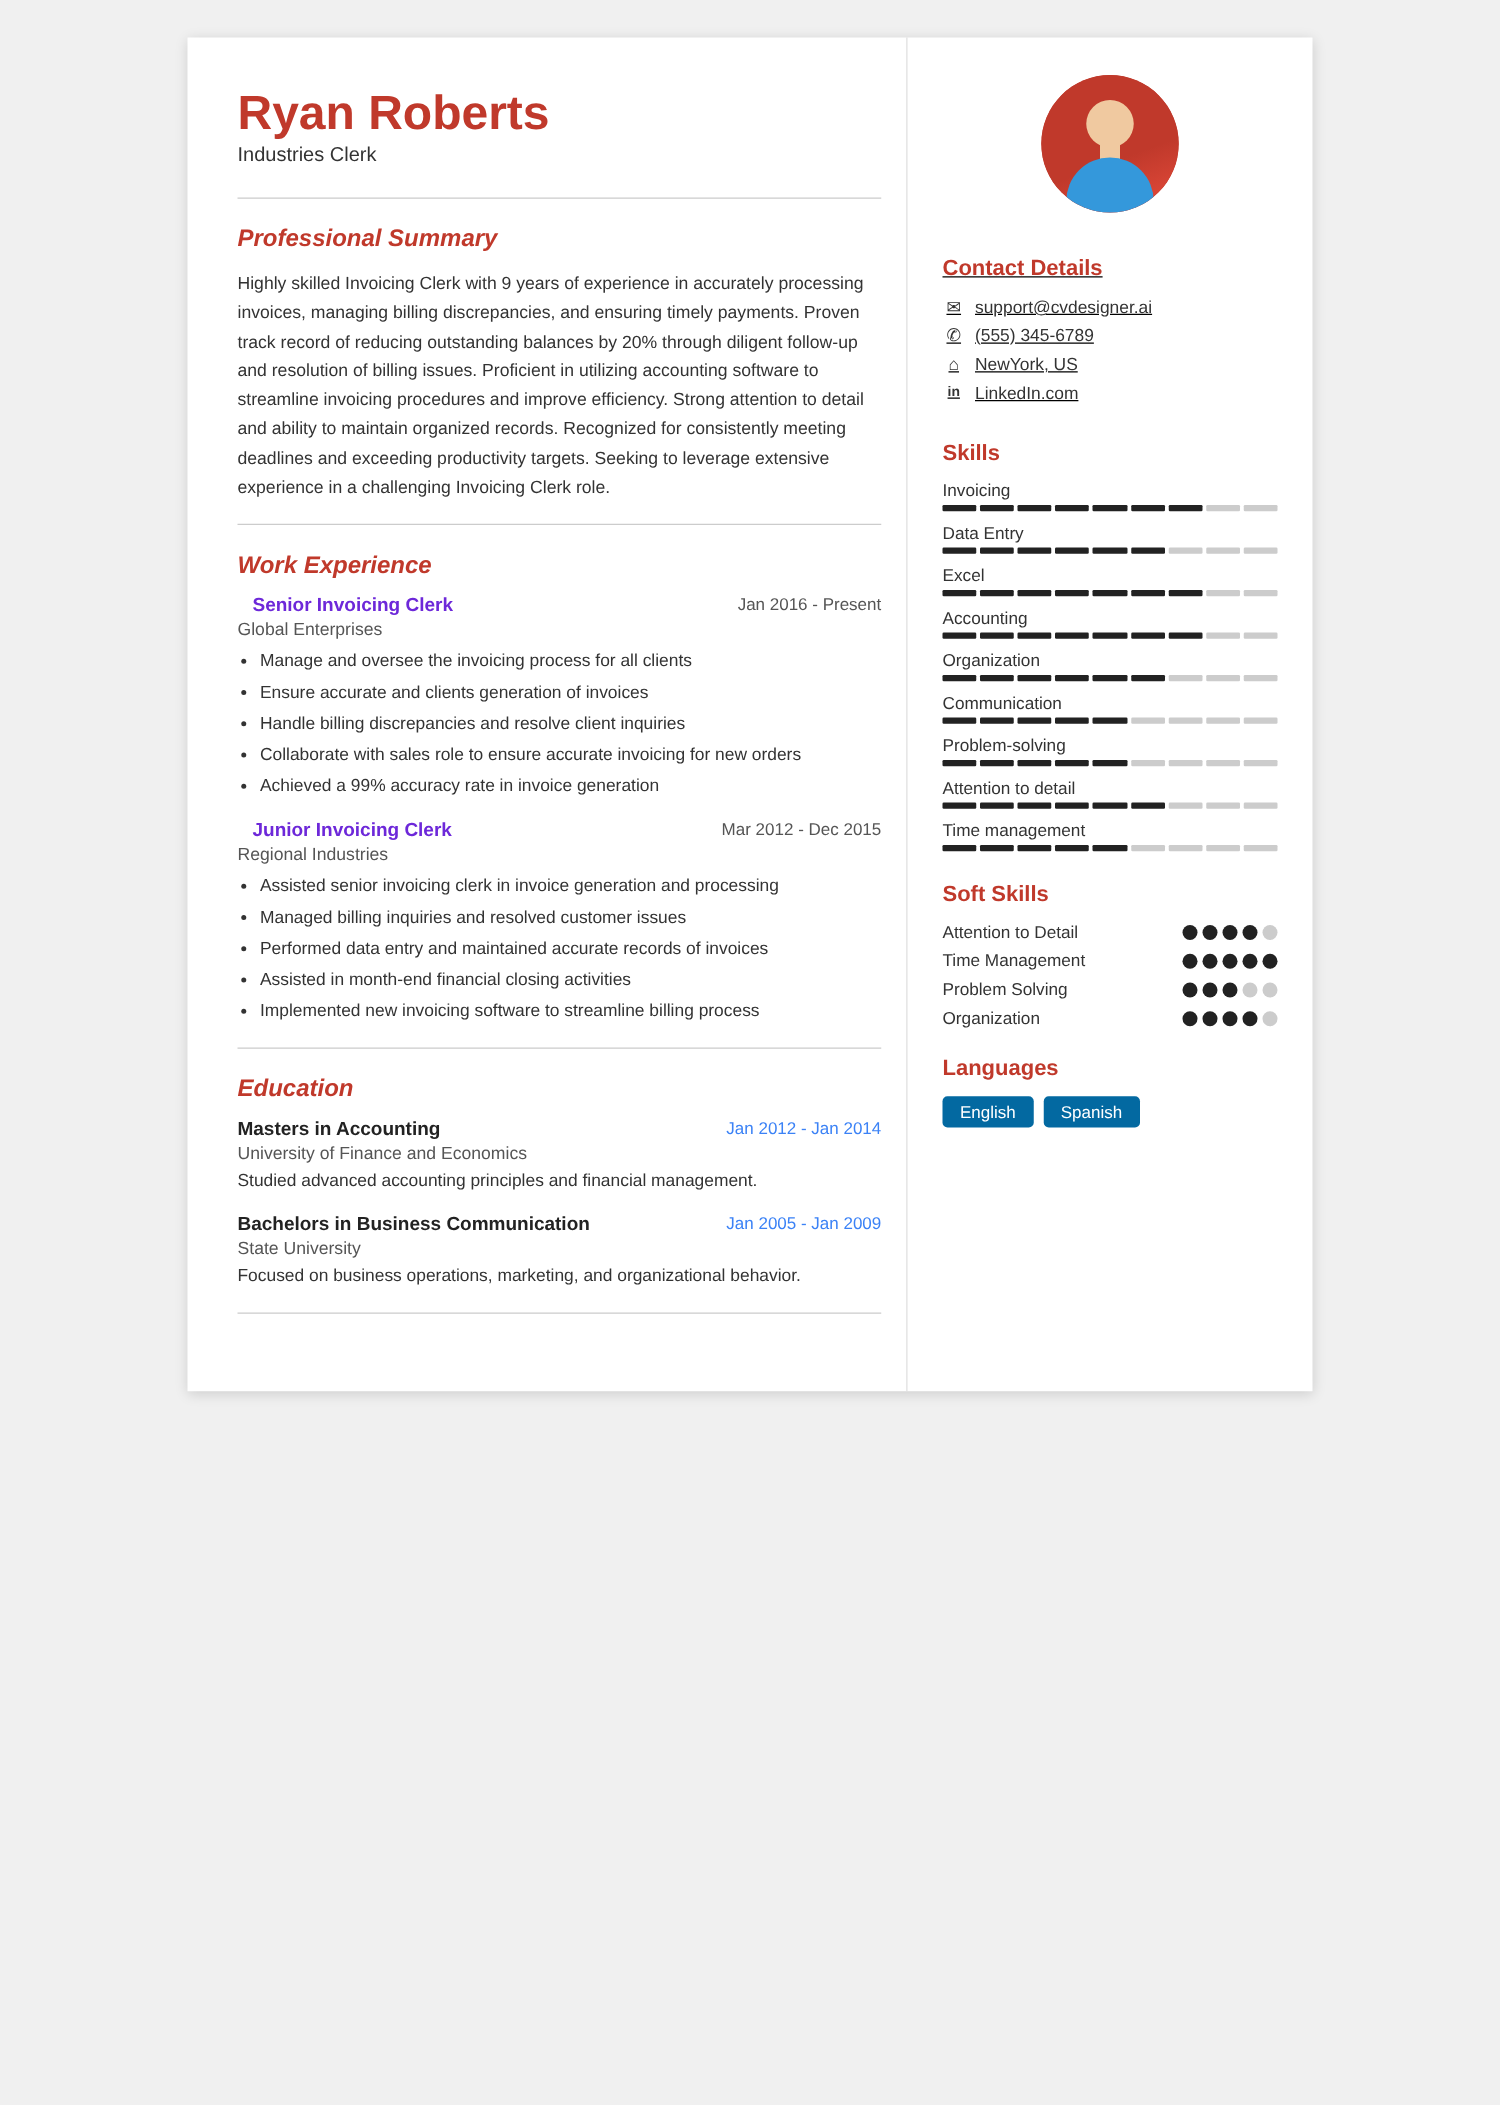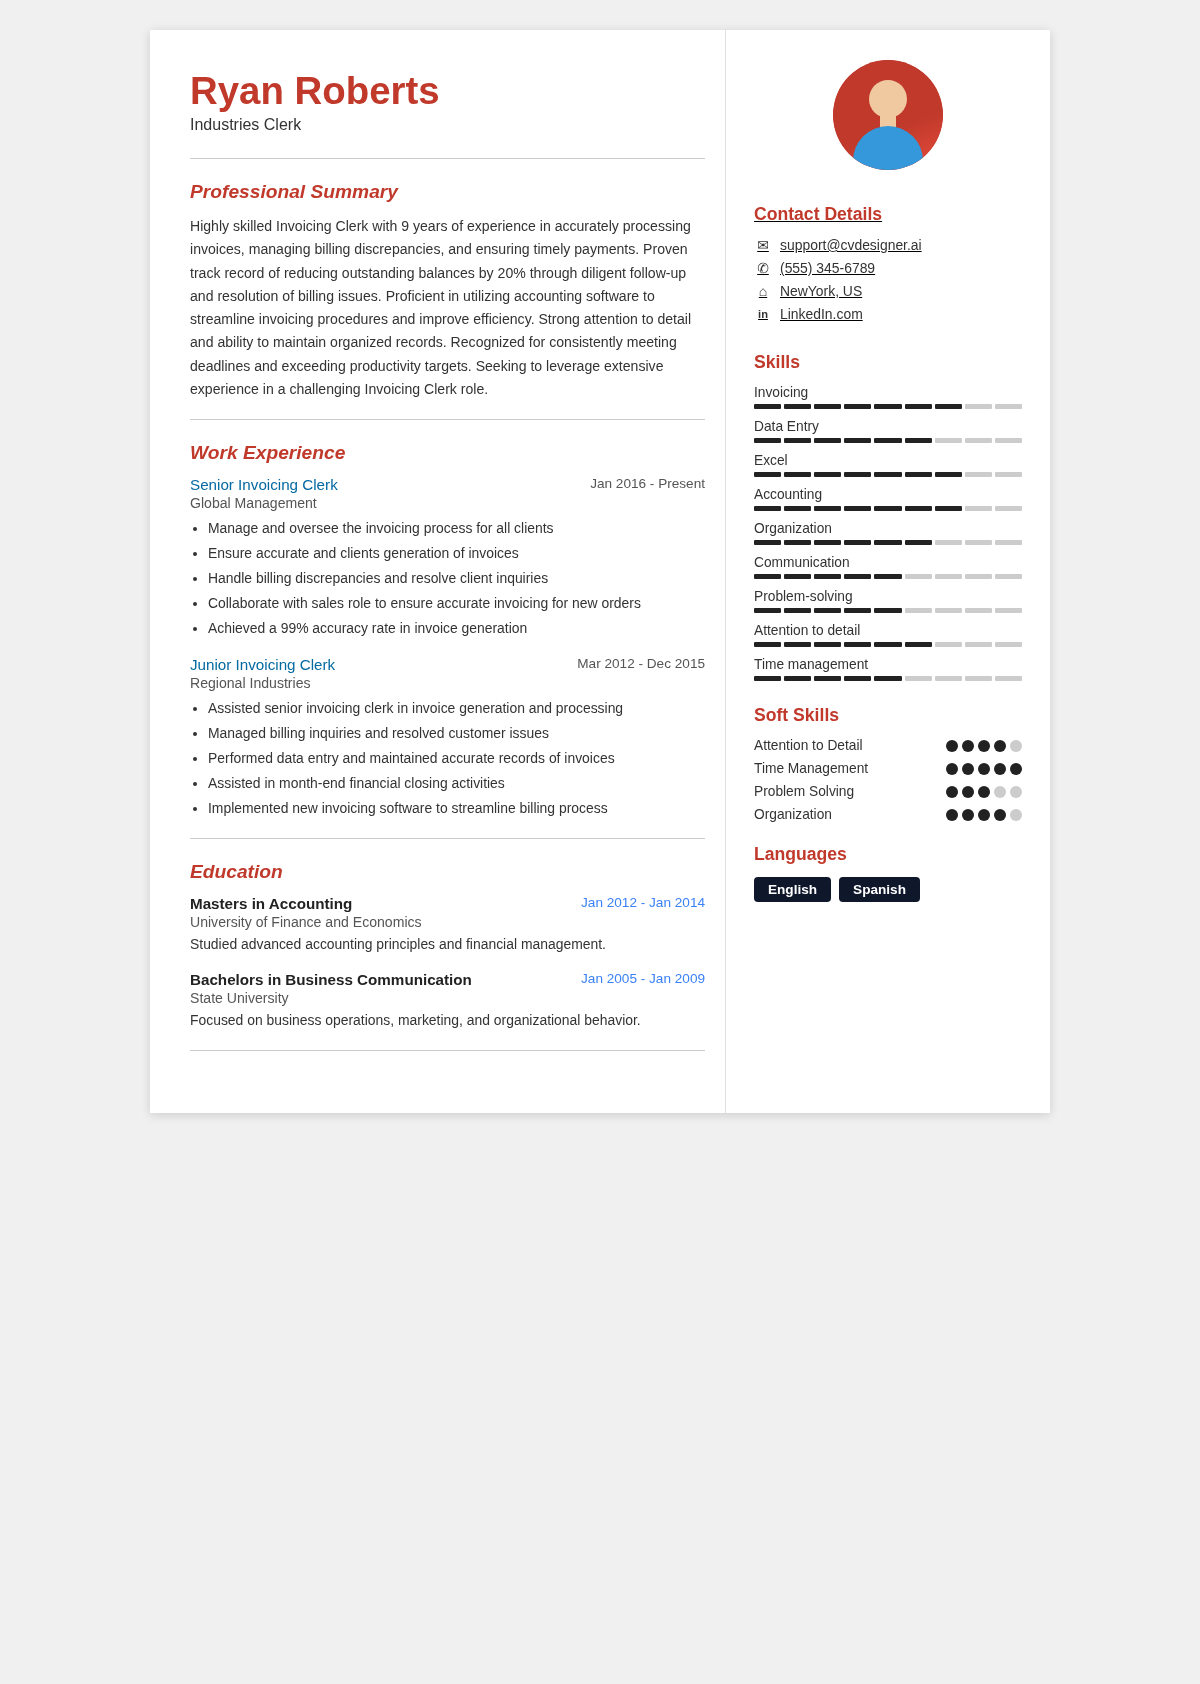--- a/index.html
+++ b/index.html
@@ -52,23 +52,24 @@
       color: #333;
       line-height: 1.65;
     }
     .job-header {
       display: flex;
       justify-content: space-between;
       align-items: flex-start;
       margin-bottom: 2px;
     }
     .job-title {
-      font-weight: normal;
+      font-weight: bold;
       font-size: 0.95em;
-      color: #0369a1;
+      color: #6d28d9;
+      margin-left: 12px;
     }
     .job-date {
       font-size: 0.85em;
       color: #555;
       white-space: nowrap;
     }
     .job-company {
       font-size: 0.88em;
       color: #555;
       margin-bottom: 6px;
@@ -255,26 +256,25 @@
     .dot.empty { background: #ccc; }
 
     
     .lang-tags {
       display: flex;
       gap: 8px;
       flex-wrap: wrap;
       margin-top: 4px;
     }
     .lang-tag {
-      background: #0f172a;
+      background: #0369a1;
       color: #fff;
       font-size: 0.85em;
       padding: 5px 14px;
       border-radius: 4px;
-      font-weight: bold;
     }
 
     .work-block { margin-bottom: 8px; }
   </style>
 </head>
 <body>
 
 <div class="resume">
 
   <div class="left">
@@ -291,21 +291,21 @@
     <hr class="divider">
 
     <div>
       <div class="section-title">Work Experience</div>
 
       <div class="work-block">
         <div class="job-header">
           <span class="job-title">Senior Invoicing Clerk</span>
           <span class="job-date">Jan 2016 - Present</span>
         </div>
-        <div class="job-company">Global Management</div>
+        <div class="job-company">Global Enterprises</div>
         <ul class="job-bullets">
           <li>Manage and oversee the invoicing process for all clients</li>
           <li>Ensure accurate and clients generation of invoices</li>
           <li>Handle billing discrepancies and resolve client inquiries</li>
           <li>Collaborate with sales role to ensure accurate invoicing for new orders</li>
           <li>Achieved a 99% accuracy rate in invoice generation</li>
         </ul>
       </div>
 
       <div class="work-block">

